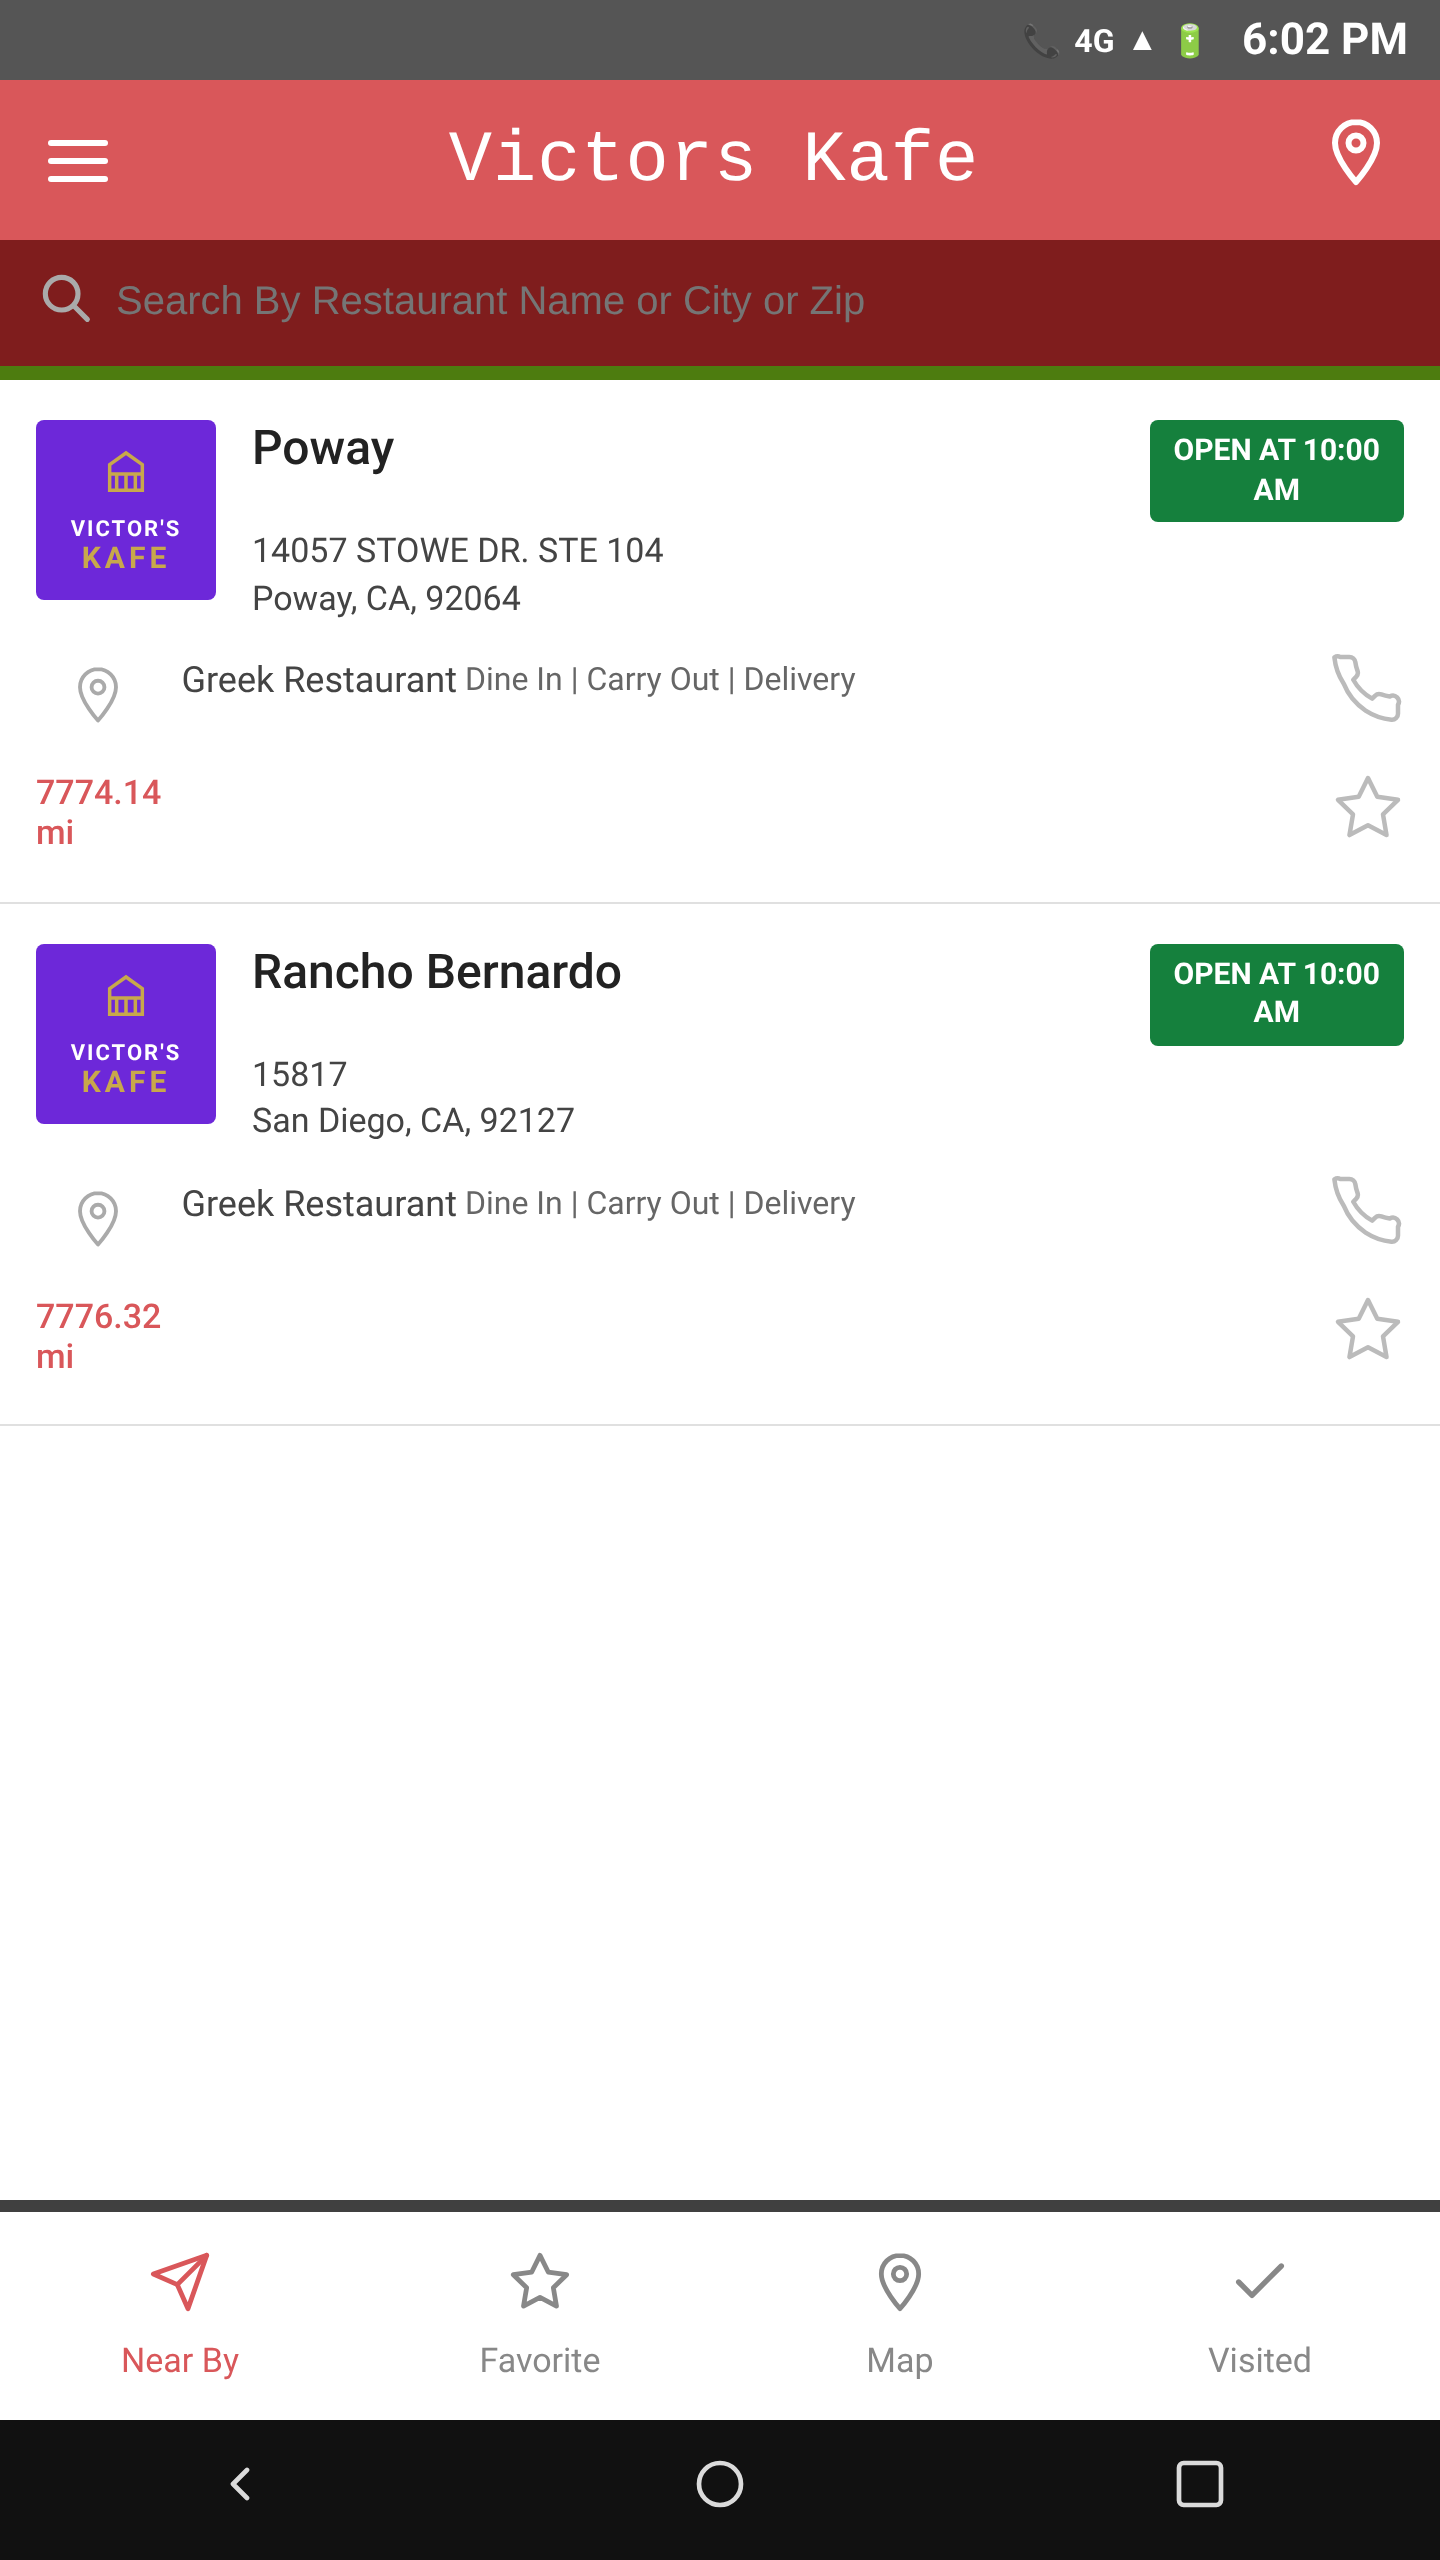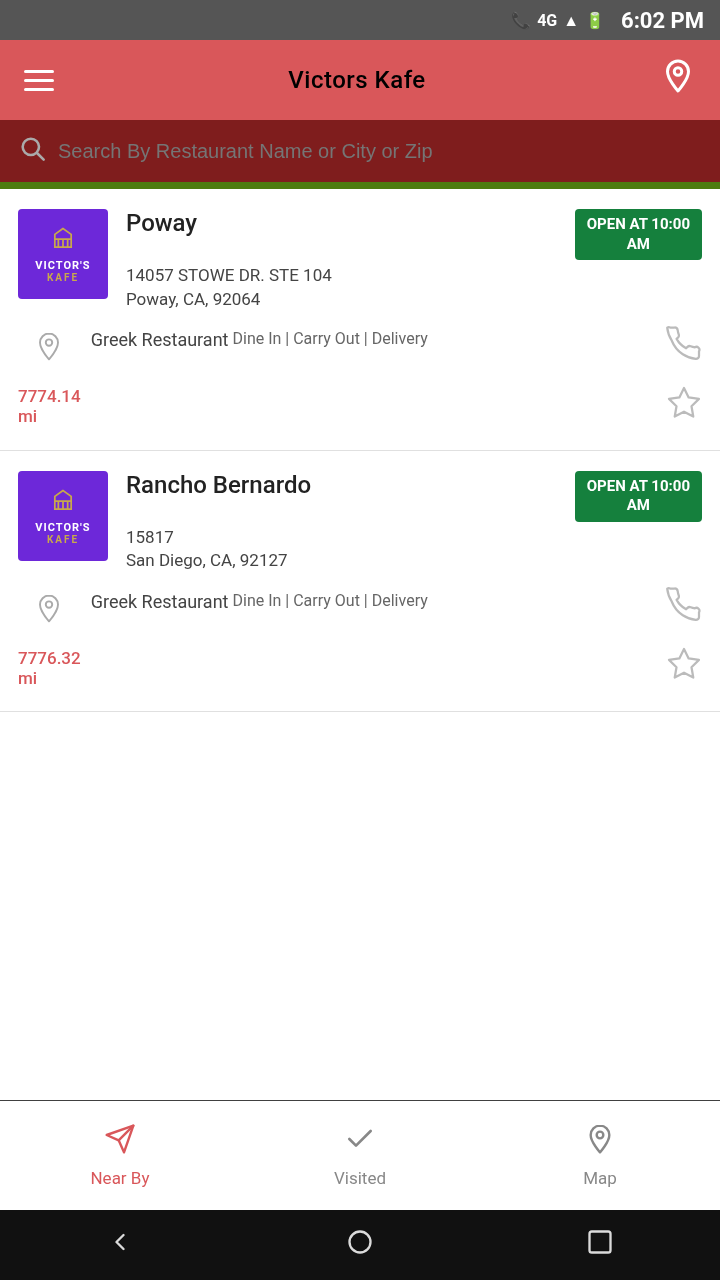--- a/index.html
+++ b/index.html
@@ -41,24 +41,25 @@
     
     .header {
       background: #d9575a;
       height: 80px;
       display: flex;
       align-items: center;
       justify-content: space-between;
       padding: 0 24px;
     }
     .header-title {
-      color: #000000;
-      font-size: 24px;
+      color: #ffffff;
+      font-size: 36px;
       font-weight: 500;
       letter-spacing: 0.5px;
+      font-family: Liberation Mono, monospace;
     }
     .header-menu-icon {
       color: #fff;
       font-size: 28px;
       cursor: pointer;
       display: flex;
       flex-direction: column;
       gap: 6px;
     }
     .header-menu-icon span {
@@ -141,21 +142,21 @@
     }
     .logo-text-victor {
       color: #fff;
       font-size: 11px;
       font-weight: bold;
       letter-spacing: 1px;
       line-height: 1;
     }
     .logo-text-kafe {
       color: #c8a84b;
-      font-size: 10px;
+      font-size: 15px;
       font-weight: bold;
       letter-spacing: 2px;
       line-height: 1;
     }
     .restaurant-info {
       flex: 1;
       display: flex;
       flex-direction: column;
       gap: 4px;
     }
@@ -238,21 +239,21 @@
     .distance-col {
       display: flex;
       flex-direction: column;
       align-items: center;
       gap: 4px;
     }
 
     
     .bottom-nav {
       background: #fff;
-      border-top: 1px solid #404040;
+      border-top: 6px solid #404040;
       height: 110px;
       display: flex;
       align-items: center;
     }
     .nav-item {
       flex: 1;
       display: flex;
       flex-direction: column;
       align-items: center;
       justify-content: center;
@@ -454,40 +455,48 @@
   <div class="nav-item">
     <div class="nav-icon active">
       <svg width="32" height="32" viewBox="0 0 24 24" fill="none" stroke="#d9575a" stroke-width="1.8" stroke-linecap="round" stroke-linejoin="round">
         <line x1="22" y1="2" x2="11" y2="13"></line>
         <polygon points="22 2 15 22 11 13 2 9 22 2"></polygon>
       </svg>
     </div>
     <span class="nav-label active">Near By</span>
   </div>
 
-
   <div class="nav-item">
     <div class="nav-icon">
-      <svg width="32" height="32" viewBox="0 0 24 24" fill="none" stroke="#888" stroke-width="2" stroke-linecap="round" stroke-linejoin="round">
-        <polyline points="20 6 9 17 4 12"></polyline>
+      <svg width="32" height="32" viewBox="0 0 24 24" fill="none" stroke="#888" stroke-width="1.8" stroke-linecap="round" stroke-linejoin="round">
+        <polygon points="12 2 15.09 8.26 22 9.27 17 14.14 18.18 21.02 12 17.77 5.82 21.02 7 14.14 2 9.27 8.91 8.26 12 2"></polygon>
       </svg>
     </div>
-    <span class="nav-label">Visited</span>
+    <span class="nav-label">Favorite</span>
   </div>
 
   <div class="nav-item">
     <div class="nav-icon">
       <svg width="32" height="32" viewBox="0 0 24 24" fill="none" stroke="#888" stroke-width="1.8" stroke-linecap="round" stroke-linejoin="round">
         <path d="M12 2C8.13 2 5 5.13 5 9c0 5.25 7 13 7 13s7-7.75 7-13c0-3.87-3.13-7-7-7z"></path>
         <circle cx="12" cy="9" r="2.5"></circle>
       </svg>
     </div>
     <span class="nav-label">Map</span>
   </div>
 
+  <div class="nav-item">
+    <div class="nav-icon">
+      <svg width="32" height="32" viewBox="0 0 24 24" fill="none" stroke="#888" stroke-width="2" stroke-linecap="round" stroke-linejoin="round">
+        <polyline points="20 6 9 17 4 12"></polyline>
+      </svg>
+    </div>
+    <span class="nav-label">Visited</span>
+  </div>
+
 </div>
 
 <div class="system-nav">
   <div class="sys-nav-btn">
     <svg width="28" height="28" viewBox="0 0 24 24" fill="none" stroke="white" stroke-width="2" stroke-linecap="round" stroke-linejoin="round">
       <polyline points="15 18 9 12 15 6"></polyline>
     </svg>
   </div>
   <div class="sys-nav-btn">
     <svg width="28" height="28" viewBox="0 0 24 24" fill="none" stroke="white" stroke-width="2" stroke-linecap="round" stroke-linejoin="round">

